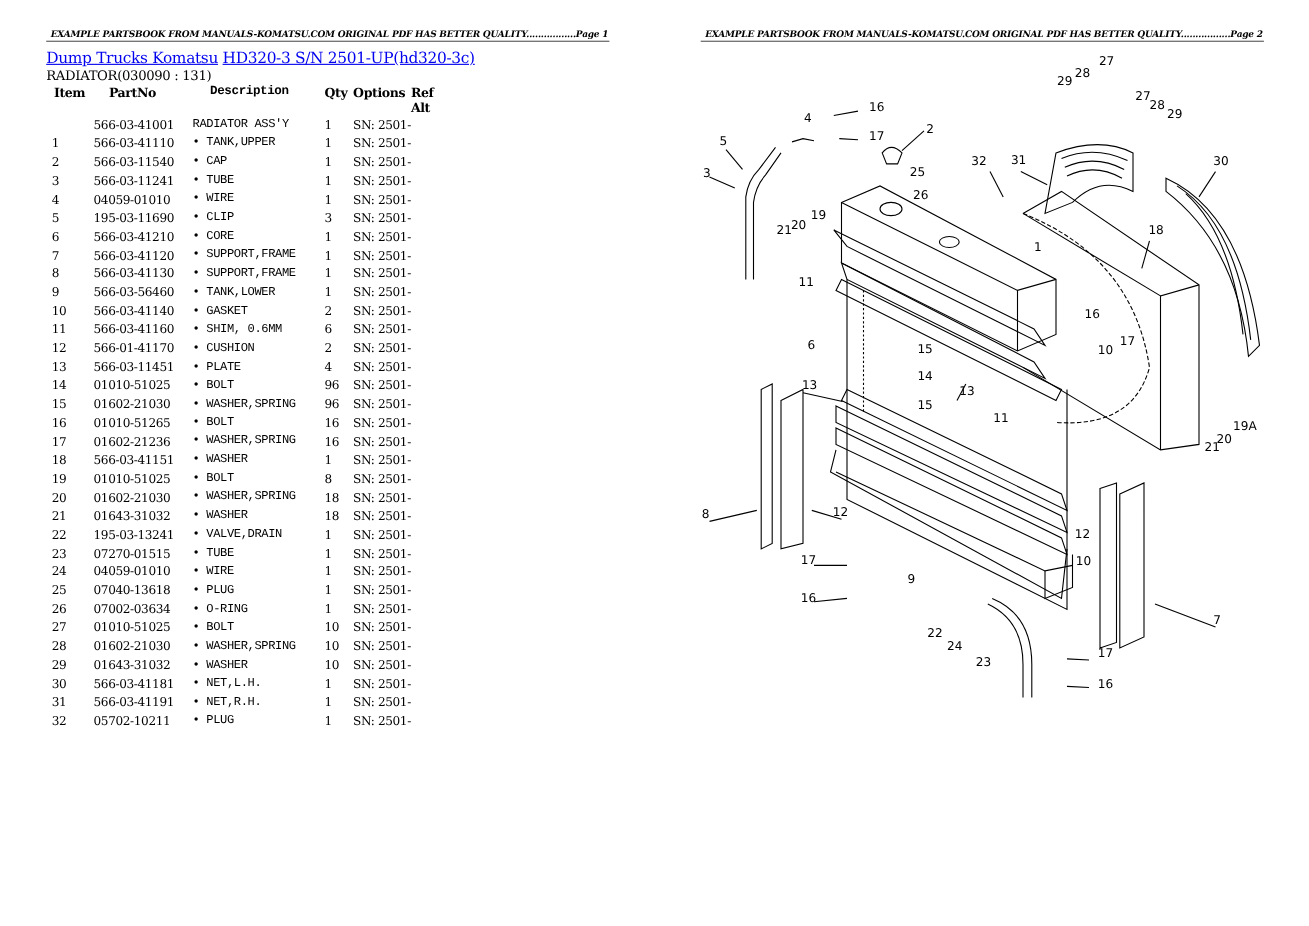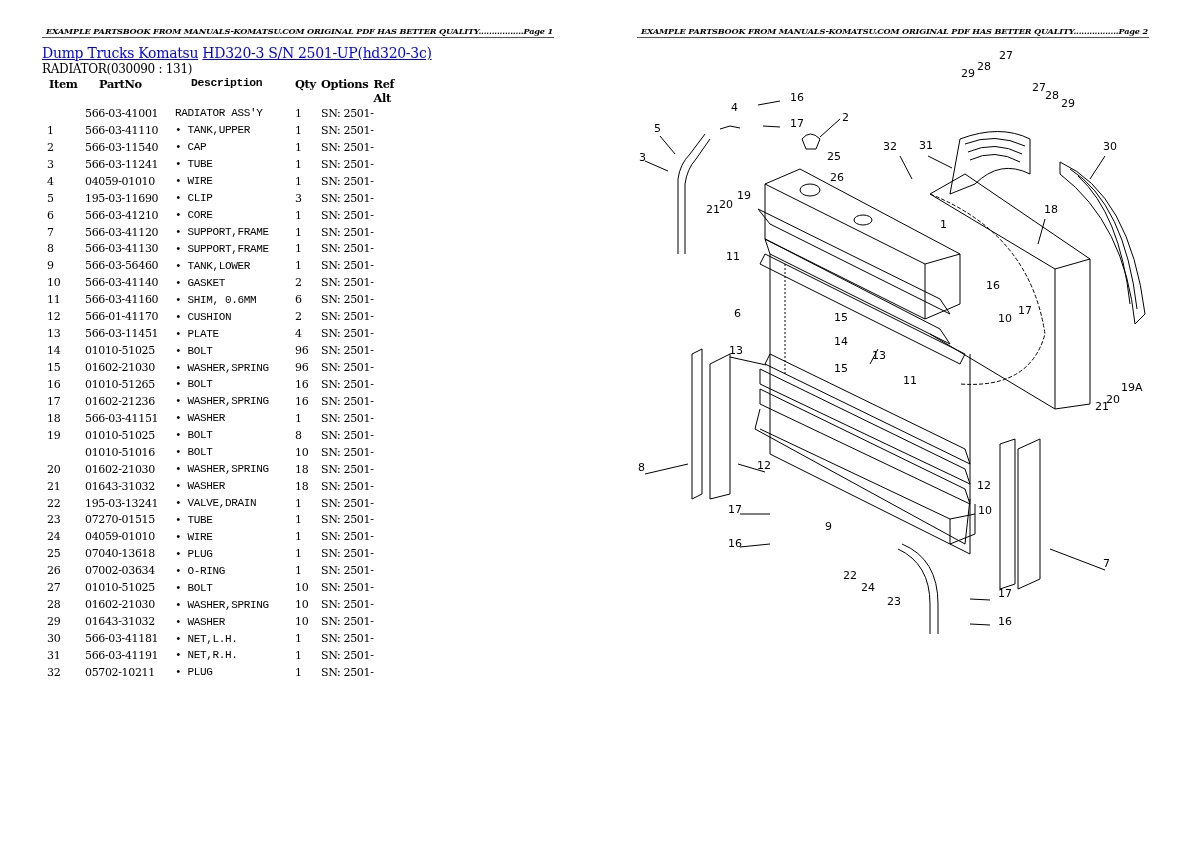--- a/index.html
+++ b/index.html
@@ -207,28 +207,20 @@
           <td class="c-desc">• WASHER</td>
           <td class="c-qty">1</td>
           <td class="c-opt">SN: 2501-</td>
           <td class="c-ref"></td>
         </tr>
         <tr>
           <td class="c-item">19</td>
           <td class="c-part">01010-51025</td>
           <td class="c-desc">• BOLT</td>
           <td class="c-qty">8</td>
-          <td class="c-opt">SN: 2501-</td>
-          <td class="c-ref"></td>
-        </tr>
-        <tr>
-          <td class="c-item"></td>
-          <td class="c-part">01010-51016</td>
-          <td class="c-desc">• BOLT</td>
-          <td class="c-qty">10</td>
           <td class="c-opt">SN: 2501-</td>
           <td class="c-ref"></td>
         </tr>
         <tr>
           <td class="c-item">20</td>
           <td class="c-part">01602-21030</td>
           <td class="c-desc">• WASHER,SPRING</td>
           <td class="c-qty">18</td>
           <td class="c-opt">SN: 2501-</td>
           <td class="c-ref"></td>

